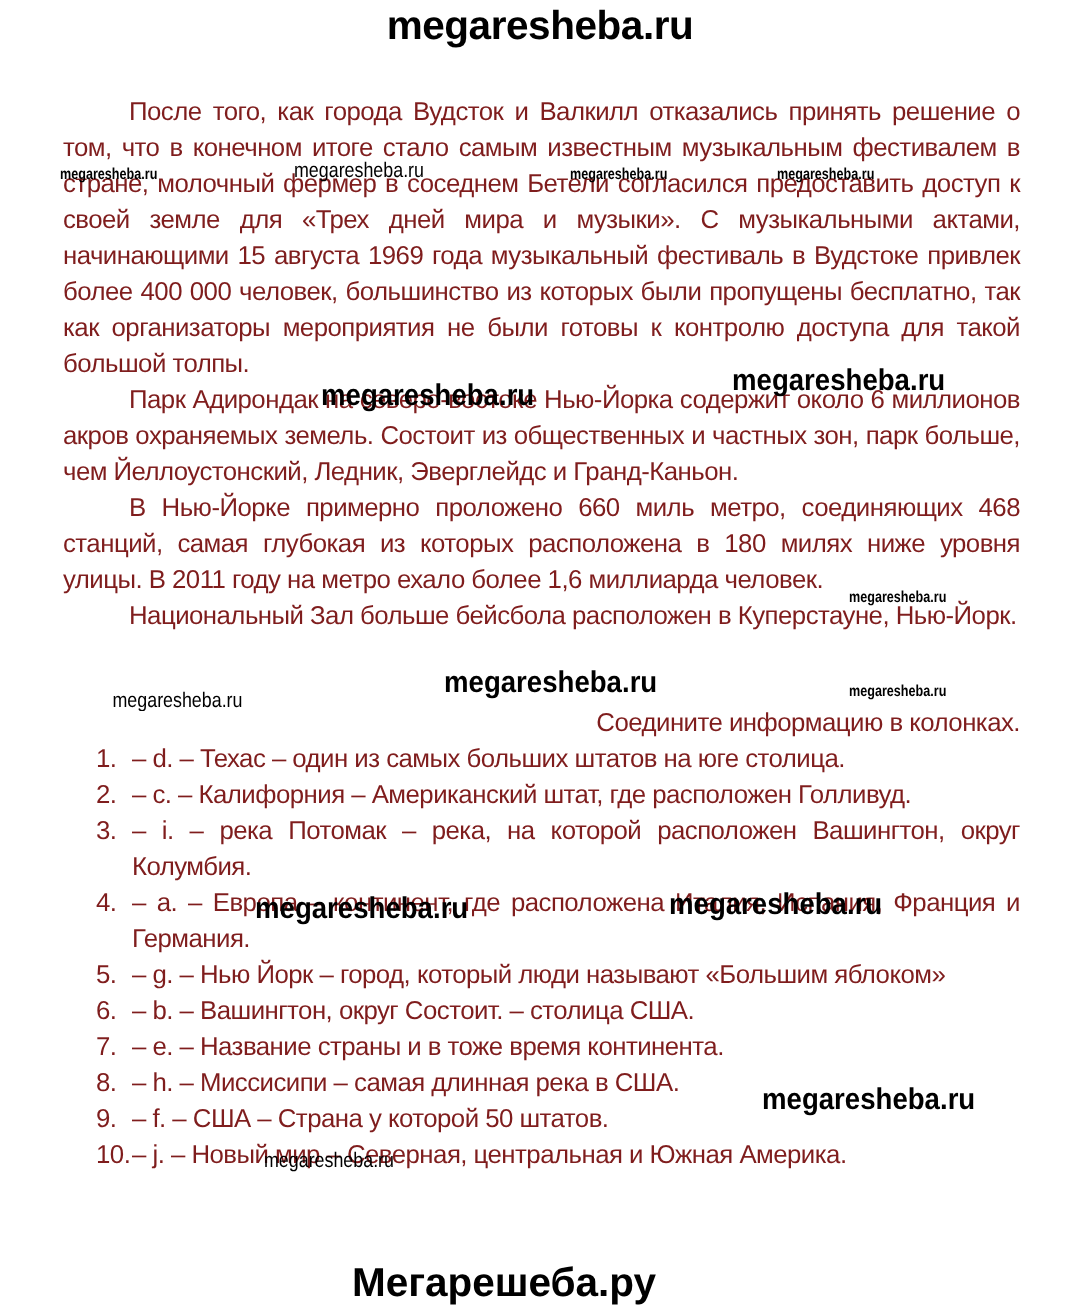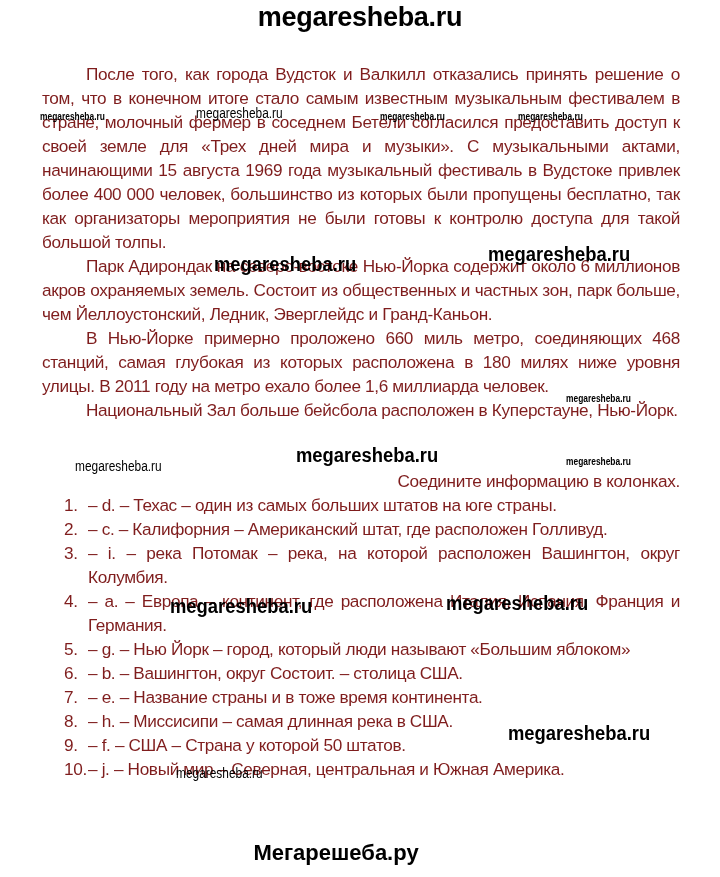--- a/index.html
+++ b/index.html
@@ -1,18 +1,18 @@
 <!DOCTYPE html>
 <html><head>
 <meta charset="utf-8">
 <style>
   html, body { margin: 0; padding: 0; background: #ffffff; }
   body { width: 720px; height: 877px; position: relative; overflow: hidden; font-family: "Liberation Sans", sans-serif; color: #222; }
   .header { position: absolute; top: 2px; left: 0; width: 720px; text-align: center; font-family: "Liberation Sans", sans-serif; font-weight: bold; font-size: 27px; color: #000; letter-spacing: -0.3px; }
-  .footer { position: absolute; top: 840px; left: 0; width: 672px; text-align: center; font-family: "Liberation Sans", sans-serif; font-weight: bold; font-size: 22px; color: #000; }
+  .footer { position: absolute; top: 840px; left: 0; width: 672px; text-align: center; font-family: "Liberation Sans", sans-serif; font-weight: bold; font-size: 27px; color: #000; }
   .content { position: absolute; left: 42px; width: 638px; font-family: "Liberation Sans", sans-serif; font-size: 17.2px; line-height: 24px; color: #7f1d1d; letter-spacing: -0.35px; }
   .para { text-align: justify; text-indent: 44px; margin: 0; }
   .heading { font-weight: bold; margin: 0; }
   .plain { margin: 0; text-align: right; }
   .list { margin: 0; padding: 0; list-style: none; }
   .li { display: flex; margin-left: 22px; }
   .li .num { width: 24px; flex: none; }
   .li .txt { flex: 1; text-align: justify; }
   .wm { position: absolute; color: #000; white-space: nowrap; font-family: "Liberation Sans", sans-serif; }
   .wm-big { font-weight: bold; font-size: 20px; transform: scaleX(0.92); transform-origin: left; }
@@ -29,21 +29,21 @@
   <p class="para">Парк Адирондак на северо-востоке Нью-Йорка содержит около 6 миллионов акров охраняемых земель. Состоит из общественных и частных зон, парк больше, чем Йеллоустонский, Ледник, Эверглейдс и Гранд-Каньон.</p>
   <p class="para">В Нью-Йорке примерно проложено 660 миль метро, соединяющих 468 станций, самая глубокая из которых расположена в 180 милях ниже уровня улицы. В 2011 году на метро ехало более 1,6 миллиарда человек.</p>
   <p class="para">Национальный Зал больше бейсбола расположен в Куперстауне, Нью-Йорк.</p>
 </div>
 
 <div class="content" style="top:469px;">
   <p class="plain">Соедините информацию в колонках.</p>
   <div class="list">
     <div class="li">
         <span class="num">1.</span>
-        <span class="txt">– d. – Техас – один из самых больших штатов на юге страны.</span>
+        <span class="txt">– d. – Техас – один из самых больших штатов на юге столица.</span>
       </div>
     <div class="li">
         <span class="num">2.</span>
         <span class="txt">– c. – Калифорния – Американский штат, где расположен Голливуд.</span>
       </div>
     <div class="li">
         <span class="num">3.</span>
         <span class="txt">– i. – река Потомак – река, на которой расположен Вашингтон, округ Колумбия.</span>
       </div>
     <div class="li">

